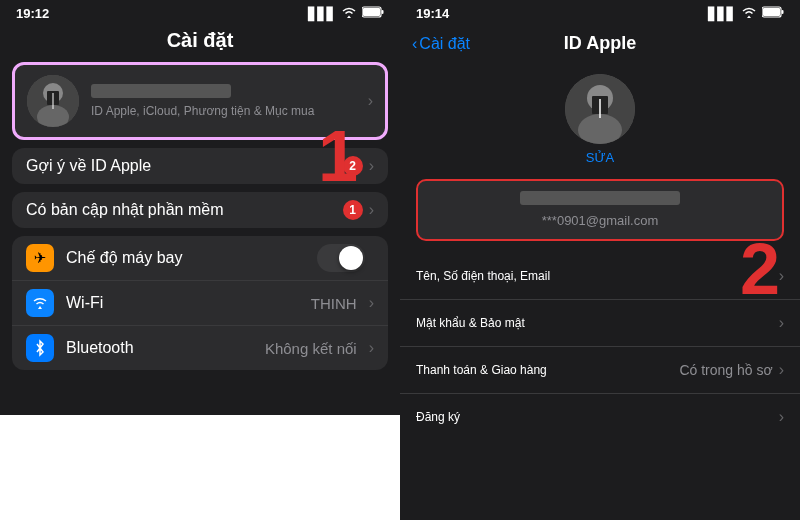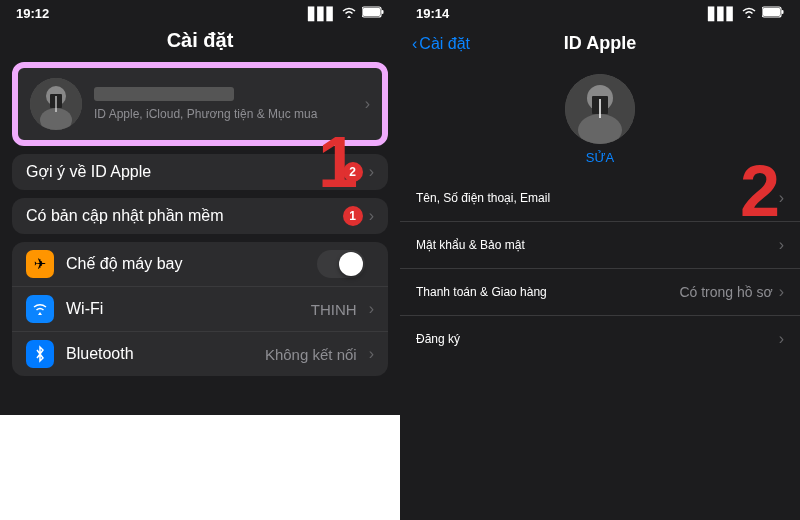--- a/index.html
+++ b/index.html
@@ -51,21 +51,21 @@
     }
 
     
     .profile-row {
       display: flex;
       align-items: center;
       background: #2c2c2e;
       margin: 0 12px 8px;
       border-radius: 12px;
       padding: 10px 12px;
-      border: 6px solid #f0abfc;
+      border: 3px solid #f0abfc;
       cursor: pointer;
       position: relative;
     }
 
     .profile-avatar {
       width: 52px;
       height: 52px;
       border-radius: 50%;
       overflow: hidden;
       flex-shrink: 0;
@@ -458,20 +458,24 @@
         <rect width="70" height="70" rx="35" fill="#444"></rect>
         <circle cx="35" cy="24" r="13" fill="#888"></circle>
         <ellipse cx="35" cy="56" rx="22" ry="16" fill="#666"></ellipse>
         <rect x="27" y="22" width="16" height="18" rx="1" fill="#222"></rect>
         <line x1="35" y1="25" x2="35" y2="44" stroke="#fff" stroke-width="1.5"></line>
       </svg>
     </div>
     <span class="sua-label">SỬA</span>
   </div>
 
+  <div class="email-box">
+    <div class="email-bar"></div>
+    <span class="email-text">***0901@gmail.com</span>
+  </div>
 
   <div class="right-settings" style="position:relative;">
     <div class="right-row">
       <span class="right-row-label">Tên, Số điện thoại, Email</span>
       <span class="chevron">›</span>
       <span class="step-number-right">2</span>
     </div>
     <div class="right-row">
       <span class="right-row-label">Mật khẩu &amp; Bảo mật</span>
       <span class="chevron">›</span>

